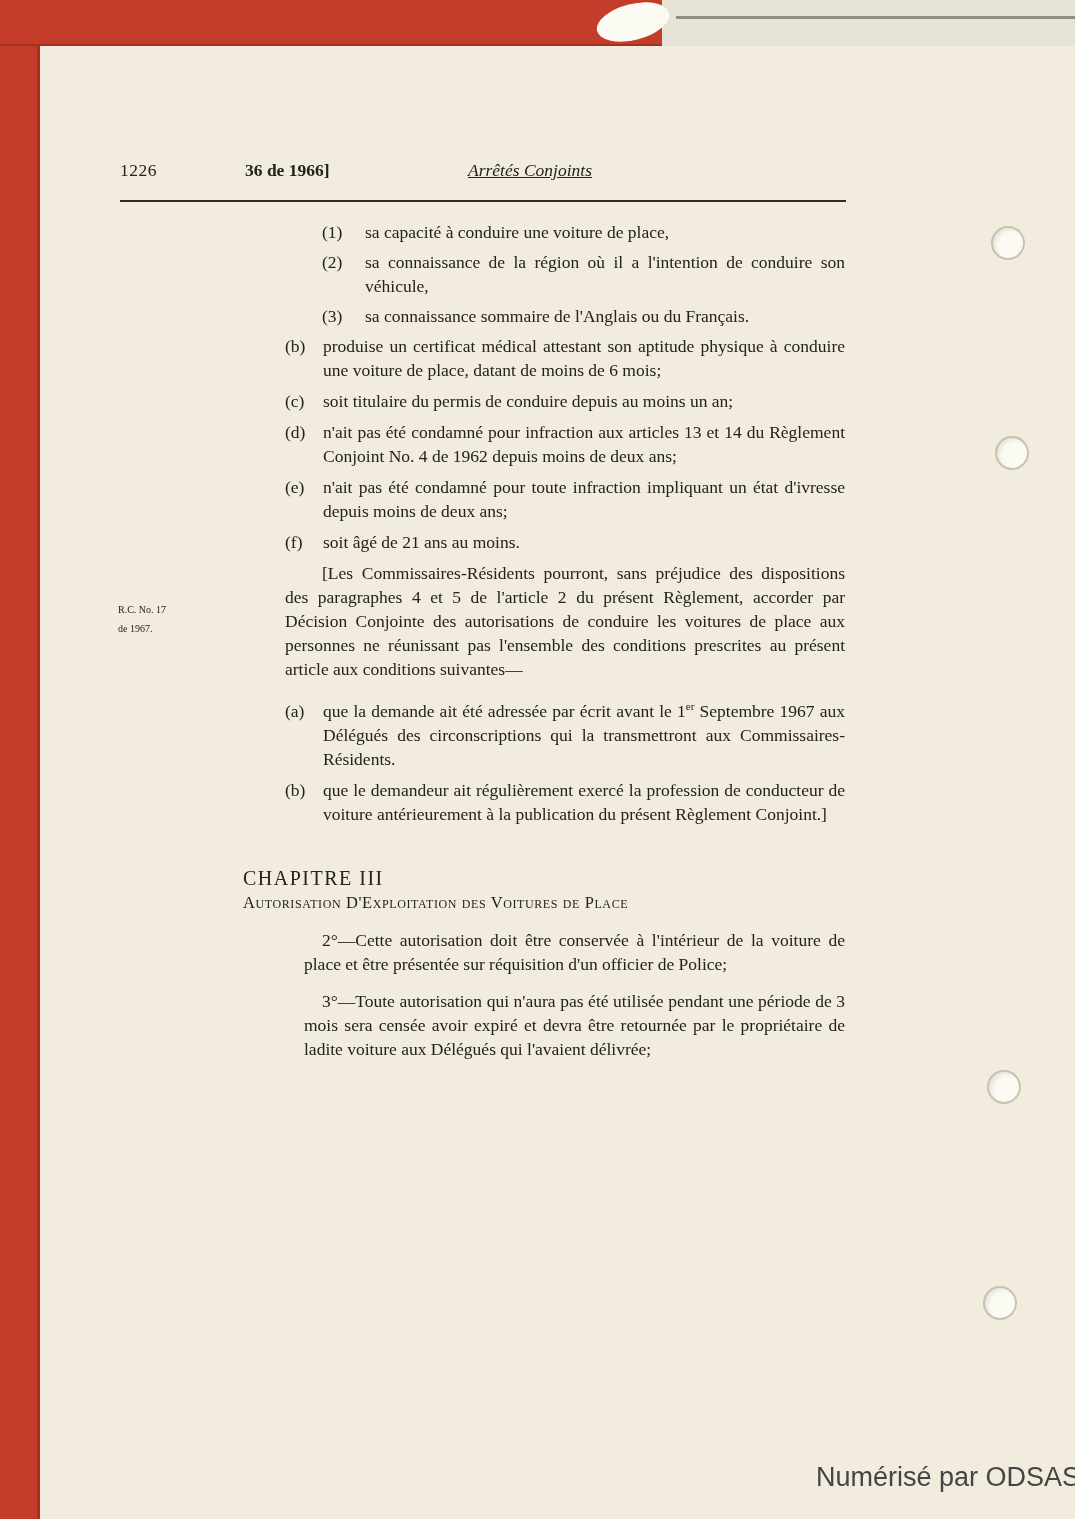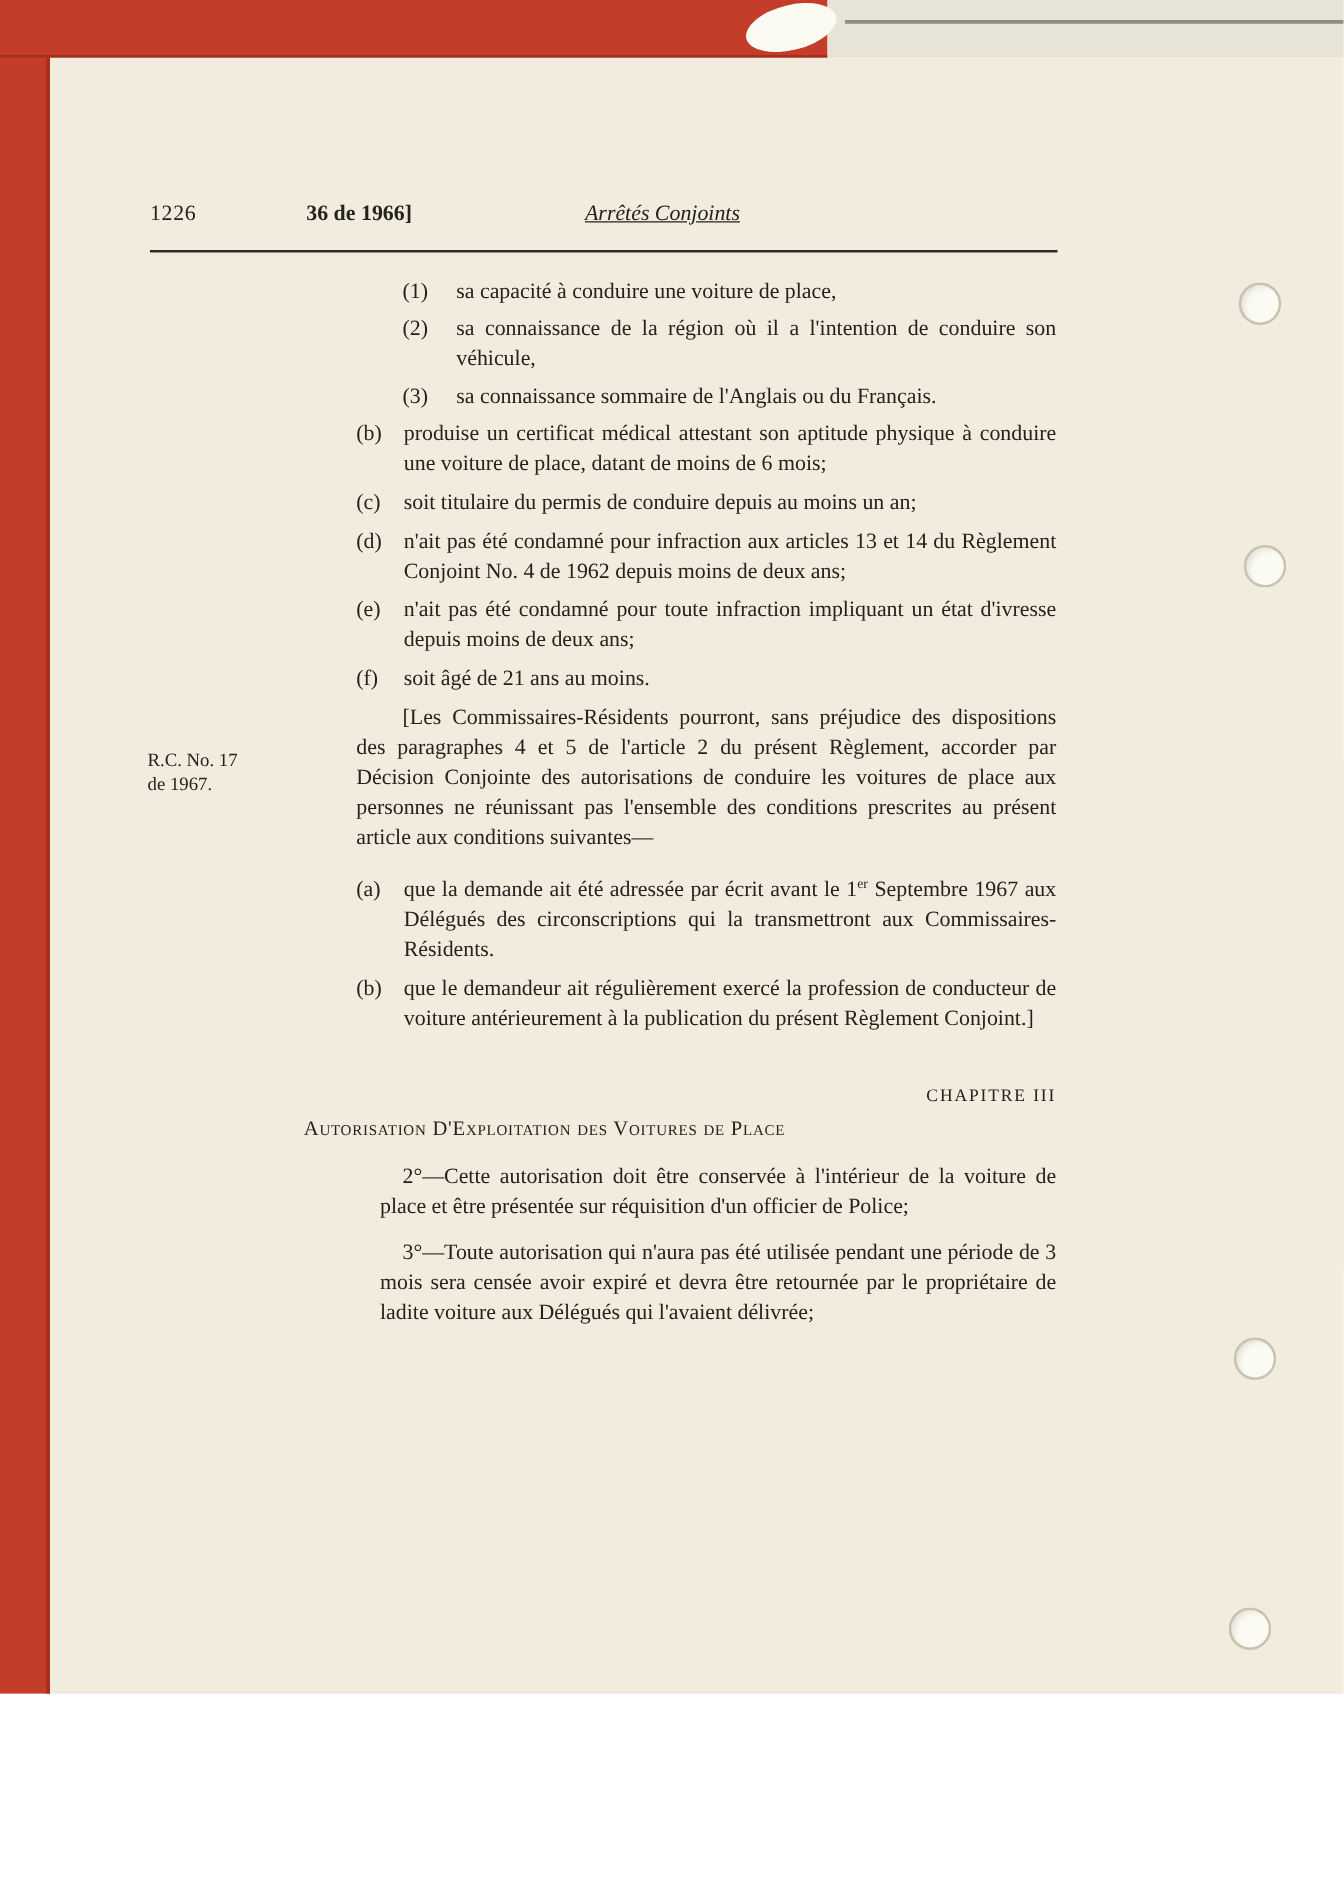--- a/index.html
+++ b/index.html
@@ -2,21 +2,21 @@
 <html><head>
 <meta charset="utf-8">
 <style>
   * { margin: 0; padding: 0; box-sizing: border-box; }
   html, body { background: #ffffff; }
   body { width: 1075px; height: 1519px; position: relative; }
 
   .scan {
     position: relative;
     width: 1075px;
-    height: 1355px;
+    height: 1519px;
     background: #f1ecdd;
     overflow: hidden;
     font-family: "Liberation Serif", serif;
     color: #24221d;
   }
 
   
   .edge-left {
     position: absolute; left: 0; top: 0;
     width: 40px; height: 100%;
@@ -62,21 +62,21 @@
   
   .header { position: absolute; top: 160px; left: 0; width: 100%; height: 34px; font-size: 17.5px; }
   .page-number { position: absolute; left: 120px; top: 0; letter-spacing: 0.5px; }
   .volume-ref  { position: absolute; left: 245px; top: 0; font-weight: bold; }
   .doc-title   { position: absolute; left: 468px; top: 0; font-style: italic; text-decoration: underline; }
   .rule { position: absolute; top: 200px; left: 120px; width: 726px; height: 2px; background: #2e2c27; }
 
   
   .margin-note {
     position: absolute; left: 118px; top: 600px; width: 118px;
-    font-size: 15px; line-height: 19px;
+    font-size: 10px; line-height: 19px;
   }
 
   
   .content {
     position: absolute; left: 243px; top: 220px; width: 602px;
     font-size: 17.5px; line-height: 24px;
     text-align: justify;
   }
 
   .num-item { display: flex; margin-left: 79px; margin-bottom: 6px; }
@@ -92,22 +92,22 @@
     text-indent: 37px;
   }
 
   .article {
     padding-left: 42px; text-indent: -42px;
     margin-top: 30px;
   }
 
   .chapter-title {
     margin-top: 40px;
-    text-align: right;
-    font-size: 14px;
+    text-align: left;
+    font-size: 20px;
     letter-spacing: 1.5px;
   }
   .chapter-subtitle {
     margin-top: 1px;
     text-align: left;
     font-size: 16.5px;
     font-variant: small-caps;
     letter-spacing: 0.6px;
   }
   .article-5 { margin-top: 16px; }

